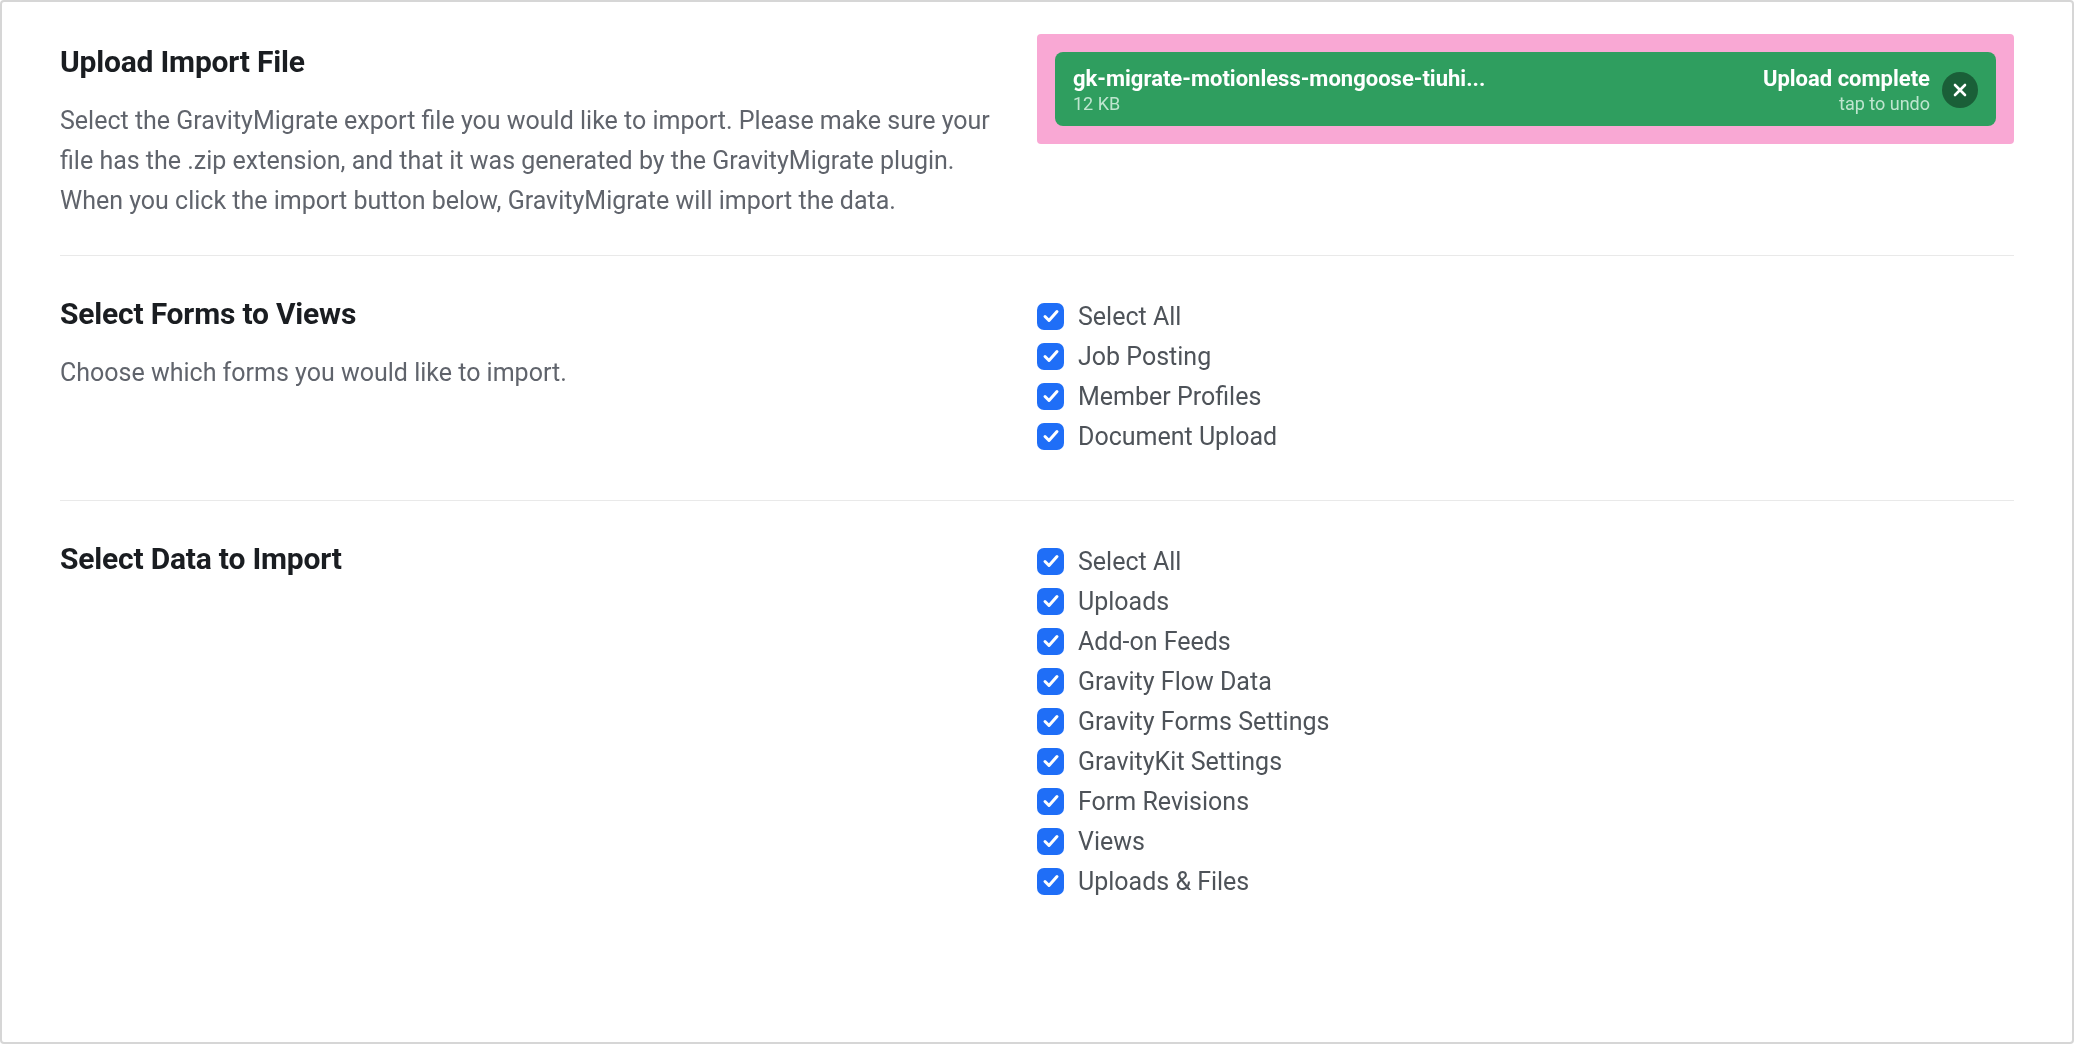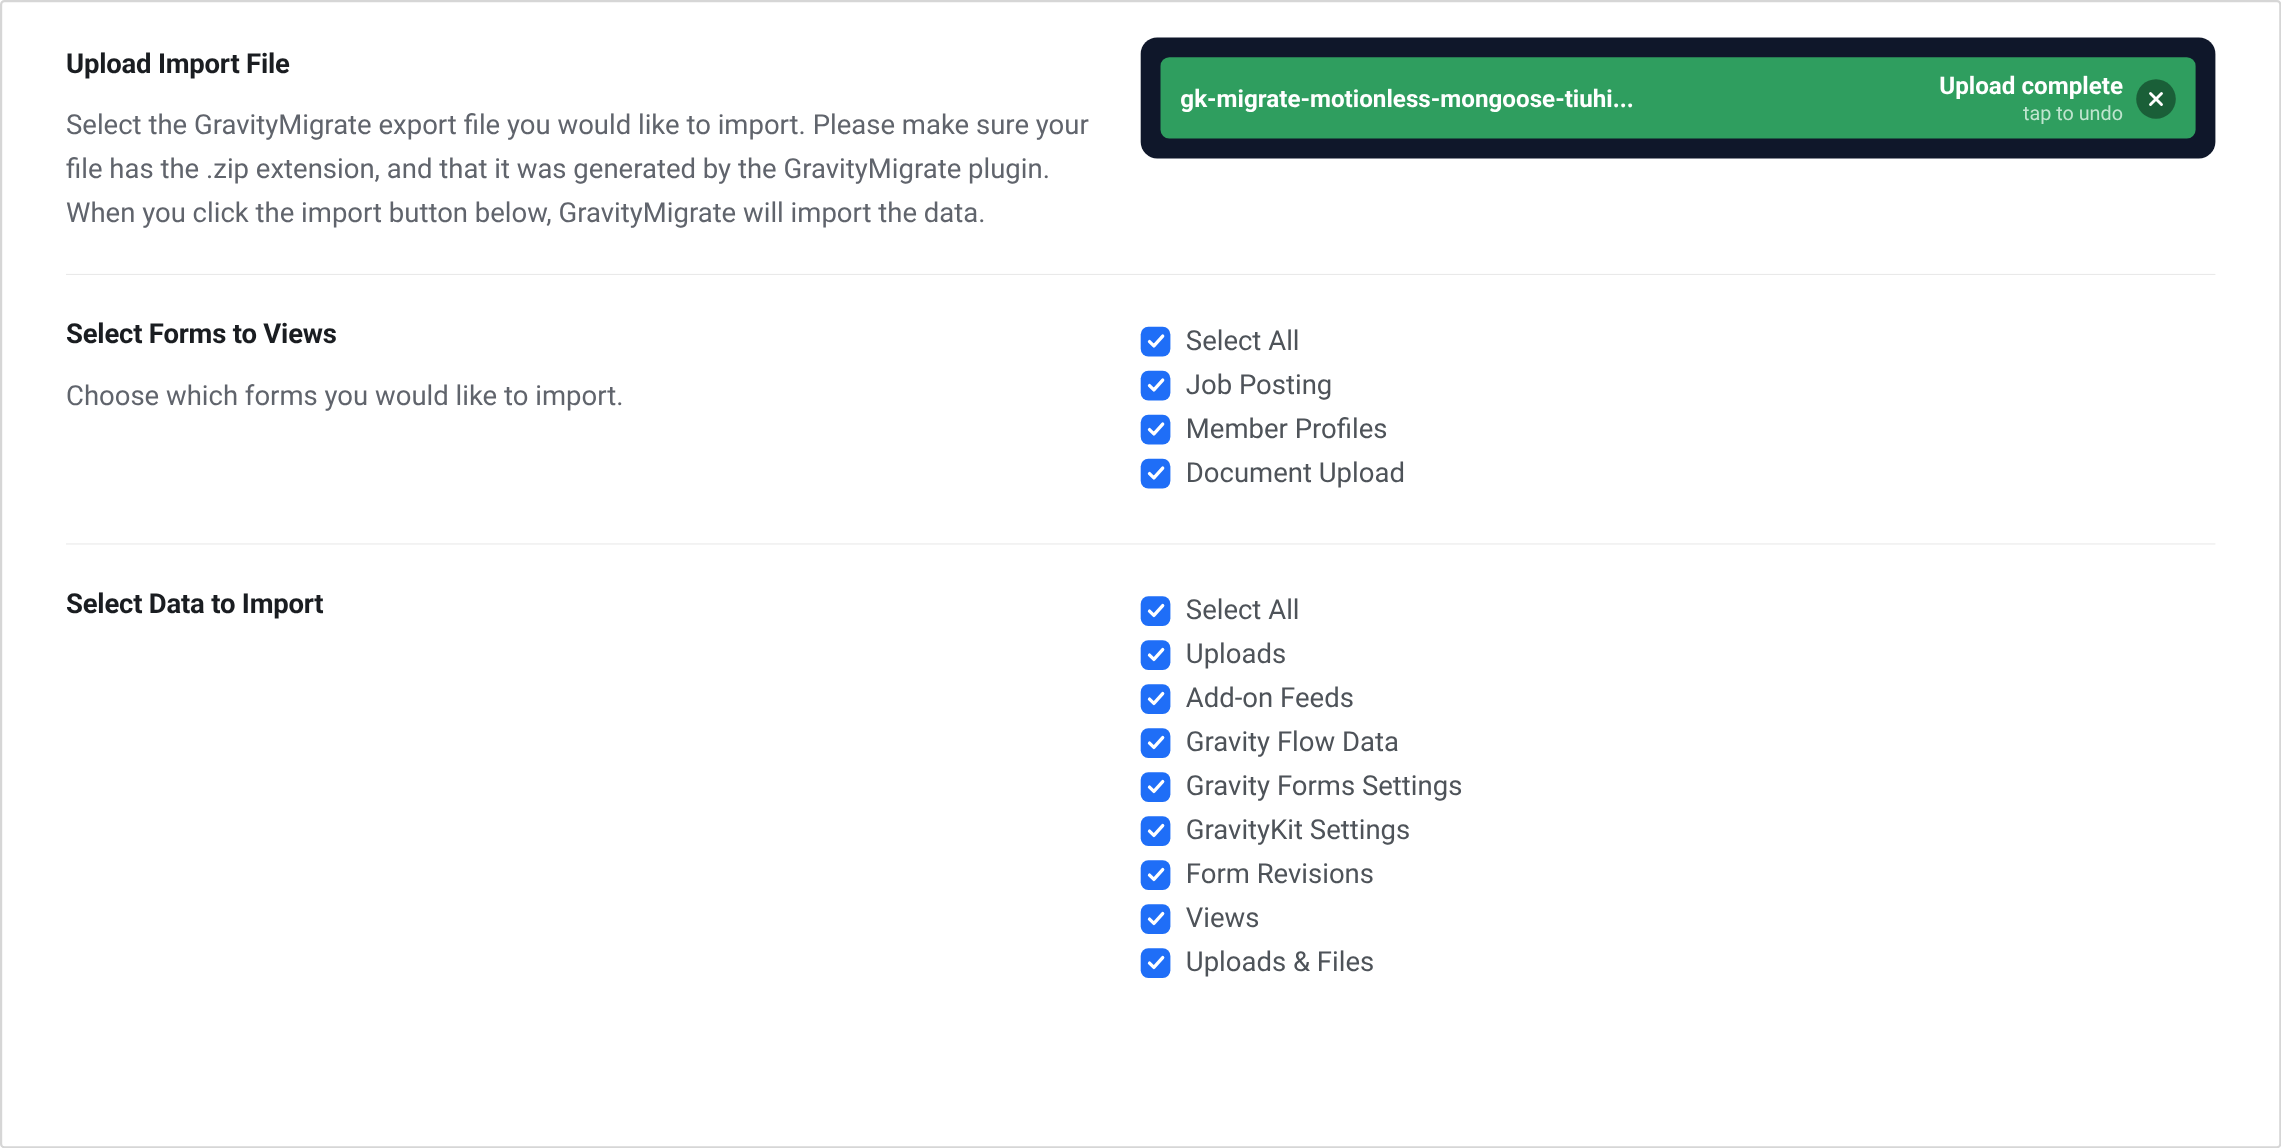--- a/index.html
+++ b/index.html
@@ -27,38 +27,38 @@
   .section:last-child { border-bottom: none; margin-bottom: 0; padding-bottom: 0;}
   .section-left {
     width: 50%;
     padding-right: 40px;
   }
   .section-right {
     width: 50%;
     padding-top: 2px;
   }
   h3.section-title {
-    font-size: 25px;
+    font-size: 30px;
     font-weight: 700;
     margin: 2px 0 22px 0;
     color: #1a1d21;
     letter-spacing: -0.2px;
   }
   p.section-desc {
     font-size: 25px;
     line-height: 40px;
     color: #60646c;
     margin: 0;
     font-weight: 400;
   }
 
   
   .upload-area {
-    background: #0f172a;
-    border-radius: 15px;
+    background: #f9a8d4;
+    border-radius: 4px;
     padding: 18px;
     margin-top: -10px;
   }
   .upload-bar {
     background: #2f9e5f;
     border-radius: 8px;
     display: flex;
     align-items: center;
     padding: 14px 18px 12px 18px;
     color: #fff;
@@ -146,20 +146,21 @@
   <div class="section section-upload">
     <div class="section-left">
       <h3 class="section-title">Upload Import File</h3>
       <p class="section-desc">Select the GravityMigrate export file you would like to import. Please make sure your file has the .zip extension, and that it was generated by the GravityMigrate plugin. When you click the import button below, GravityMigrate will import the data.</p>
     </div>
     <div class="section-right">
       <div class="upload-area">
         <div class="upload-bar">
           <div class="upload-left">
             <div class="upload-filename">gk-migrate-motionless-mongoose-tiuhi...</div>
+            <div class="upload-size">12 KB</div>
           </div>
           <div class="upload-right">
             <div class="upload-status">Upload complete</div>
             <div class="upload-undo">tap to undo</div>
           </div>
           <div class="upload-close">
             <span>
               <svg width="16" height="16" viewBox="0 0 16 16" fill="none">
                 <path d="M3 3 L13 13 M13 3 L3 13" stroke="#ffffff" stroke-width="2.6" stroke-linecap="round"></path>
               </svg>

